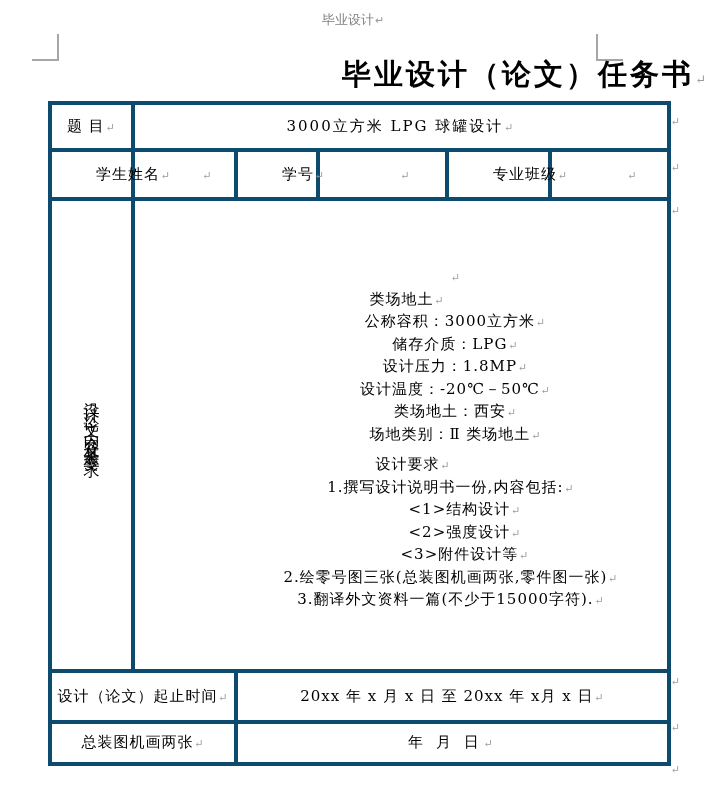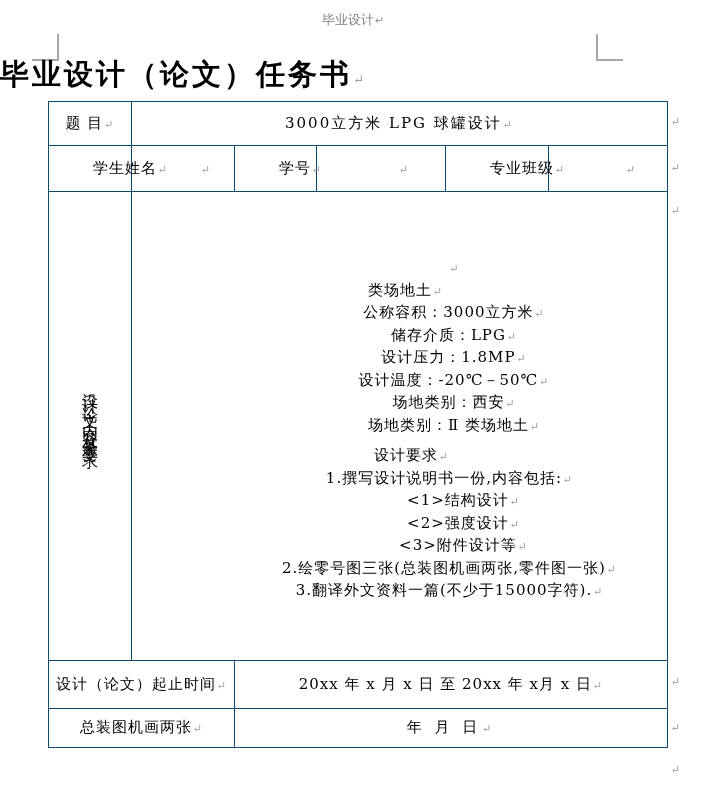--- a/index.html
+++ b/index.html
@@ -53,41 +53,41 @@
   .crop-left .h  { left: 0; bottom: 0; height: 2px; width: 27px; }
   .crop-right .v { left: 0; top: 0; width: 2px; height: 27px; }
   .crop-right .h { right: 0; bottom: 0; height: 2px; width: 27px; }
 
   
   .doc-title {
     position: absolute;
     top: 56px;
     left: 0;
     width: 706px;
-    text-align: left;
+    text-align: right;
     font-size: 29px;
     font-weight: bold;
     letter-spacing: 3px;
     line-height: 36px;
     font-family: "DejaVu Serif", "Liberation Serif", serif;
     white-space: nowrap;
   }
   .doc-title .pilcrow { font-size: 13px; font-weight: normal; letter-spacing: 0; }
 
   
   .task-table {
     position: absolute;
     left: 48px;
     top: 101px;
     width: 619px;
     border-collapse: collapse;
     table-layout: fixed;
   }
   .task-table td {
-    border: 1px solid #0c4a6e;
+    border: 4px solid #0c4a6e;
     padding: 0;
     vertical-align: middle;
     font-size: 15px;
     line-height: 20px;
     text-align: center;
   }
   .lbl {
     text-align: center;
     font-family: "DejaVu Serif", "Liberation Serif", serif;
     letter-spacing: 1px;
@@ -240,21 +240,21 @@
       <span class="vert-text"><span>设计（论文）内容及基本要求</span><span class="pilcrow">↵</span></span>
     </td>
     <td class="content-cell" colspan="5">
       <div class="content-body">
         <div class="cb-line ind-2"><span class="pilcrow">↵</span></div>
         <div class="cb-line ind-0"><span>类场地土</span><span class="pilcrow">↵</span></div>
         <div class="cb-line ind-2"><span>公称容积：3000立方米</span><span class="pilcrow">↵</span></div>
         <div class="cb-line ind-2"><span>储存介质：LPG</span><span class="pilcrow">↵</span></div>
         <div class="cb-line ind-2"><span>设计压力：1.8MP</span><span class="pilcrow">↵</span></div>
         <div class="cb-line ind-2"><span>设计温度：-20℃－50℃</span><span class="pilcrow">↵</span></div>
-        <div class="cb-line ind-2"><span>场地类别：西安</span><span class="pilcrow">↵</span></div>
+        <div class="cb-line ind-2"><span>类场地土：西安</span><span class="pilcrow">↵</span></div>
         <div class="cb-line ind-2"><span>场地类别：Ⅱ 类场地土</span><span class="pilcrow">↵</span></div>
         <div class="cb-line ind-1"><span>设计要求</span><span class="pilcrow">↵</span></div>
         <div class="cb-line ind-3"><span>1.撰写设计说明书一份,内容包括:</span><span class="pilcrow">↵</span></div>
         <div class="cb-line ind-4"><span>&lt;1&gt;结构设计</span><span class="pilcrow">↵</span></div>
         <div class="cb-line ind-4"><span>&lt;2&gt;强度设计</span><span class="pilcrow">↵</span></div>
         <div class="cb-line ind-4"><span>&lt;3&gt;附件设计等</span><span class="pilcrow">↵</span></div>
         <div class="cb-line ind-3"><span>2.绘零号图三张(总装图机画两张,零件图一张)</span><span class="pilcrow">↵</span></div>
         <div class="cb-line ind-3"><span>3.翻译外文资料一篇(不少于15000字符).</span><span class="pilcrow">↵</span></div>
       </div>
     </td>

